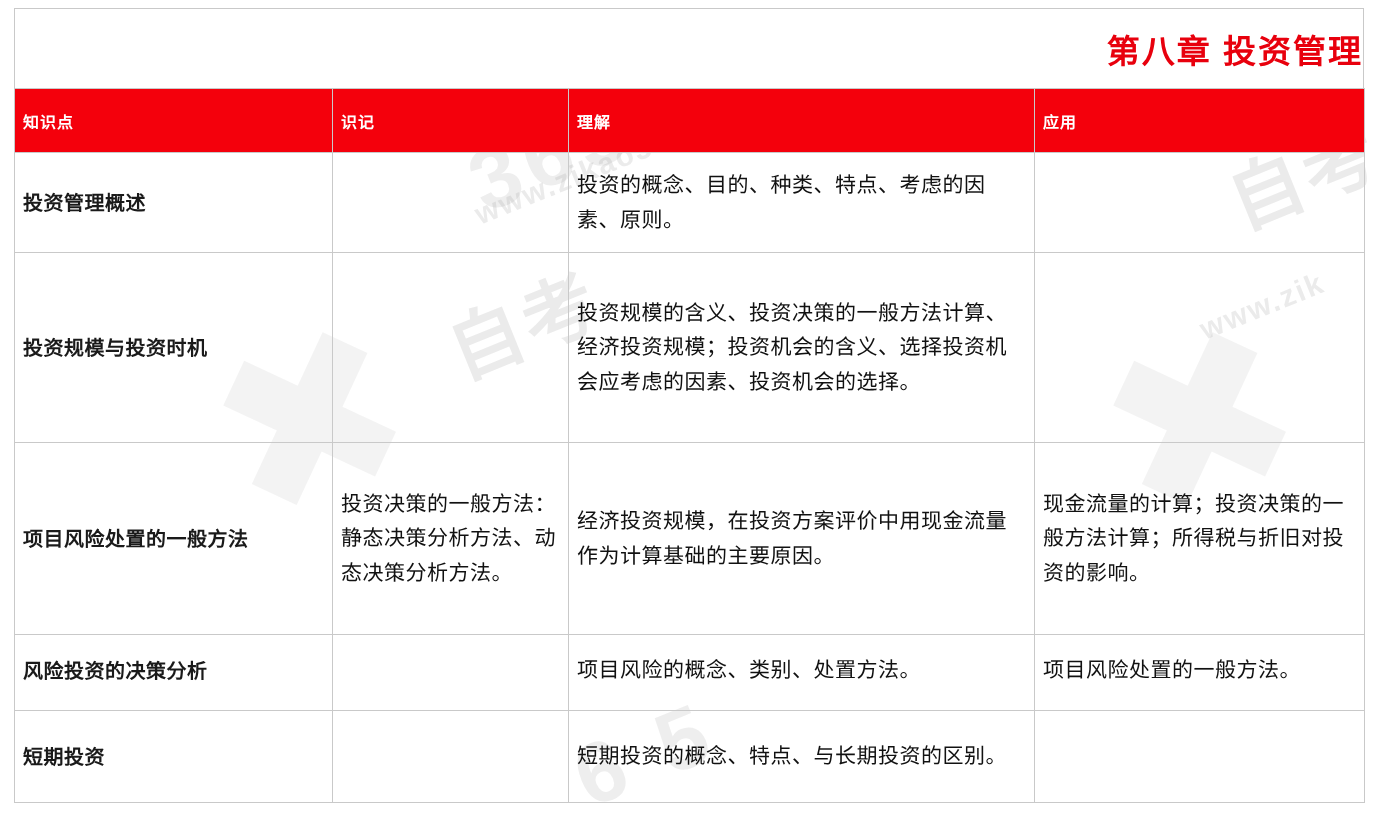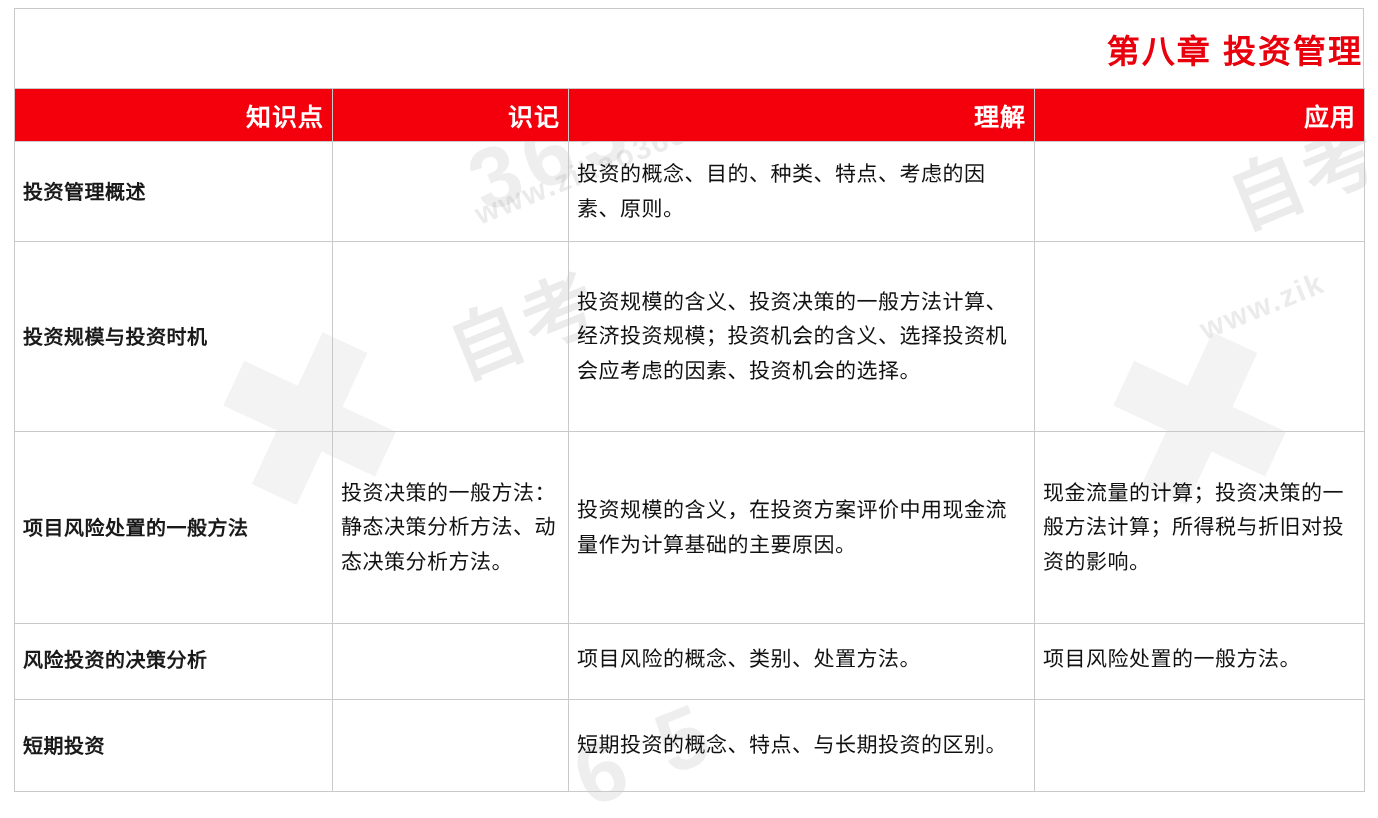--- a/index.html
+++ b/index.html
@@ -80,25 +80,25 @@
   }
   table.kb td, table.kb th {
     border: 1px solid #c9c9c9;
     vertical-align: middle;
     padding: 6px 8px;
     box-sizing: border-box;
   }
   thead th {
     background: #f4000c;
     color: #ffffff;
-    font-size: 25px;
+    font-size: 16px;
     font-weight: bold;
     letter-spacing: 1px;
-    height: 53px;
-    text-align: right;
+    height: 64px;
+    text-align: left;
     border-color: #f4000c;
     border-top: 2px solid #5aa02c;
   }
   thead th.col-sep {
     border-left: 1px solid #ffffff;
   }
 
   td.c-topic {
     font-size: 20px;
     font-weight: bold;
@@ -176,21 +176,21 @@
       </tr>
       <tr class="r2">
         <td class="c-topic">投资规模与投资时机</td>
         <td class="c-text empty"></td>
         <td class="c-text">投资规模的含义、投资决策的一般方法计算、经济投资规模；投资机会的含义、选择投资机会应考虑的因素、投资机会的选择。</td>
         <td class="c-text empty"></td>
       </tr>
       <tr class="r3">
         <td class="c-topic">项目风险处置的一般方法</td>
         <td class="c-text">投资决策的一般方法：静态决策分析方法、动态决策分析方法。</td>
-        <td class="c-text c-mid">投资规模的含义，在投资方案评价中用现金流量作为计算基础的主要原因。</td>
+        <td class="c-text c-mid">经济投资规模，在投资方案评价中用现金流量作为计算基础的主要原因。</td>
         <td class="c-text c-mid">现金流量的计算；投资决策的一般方法计算；所得税与折旧对投资的影响。</td>
       </tr>
       <tr class="r4">
         <td class="c-topic">风险投资的决策分析</td>
         <td class="c-text empty"></td>
         <td class="c-text c-mid">项目风险的概念、类别、处置方法。</td>
         <td class="c-text c-mid">项目风险处置的一般方法。</td>
       </tr>
       <tr class="r5">
         <td class="c-topic">短期投资</td>

